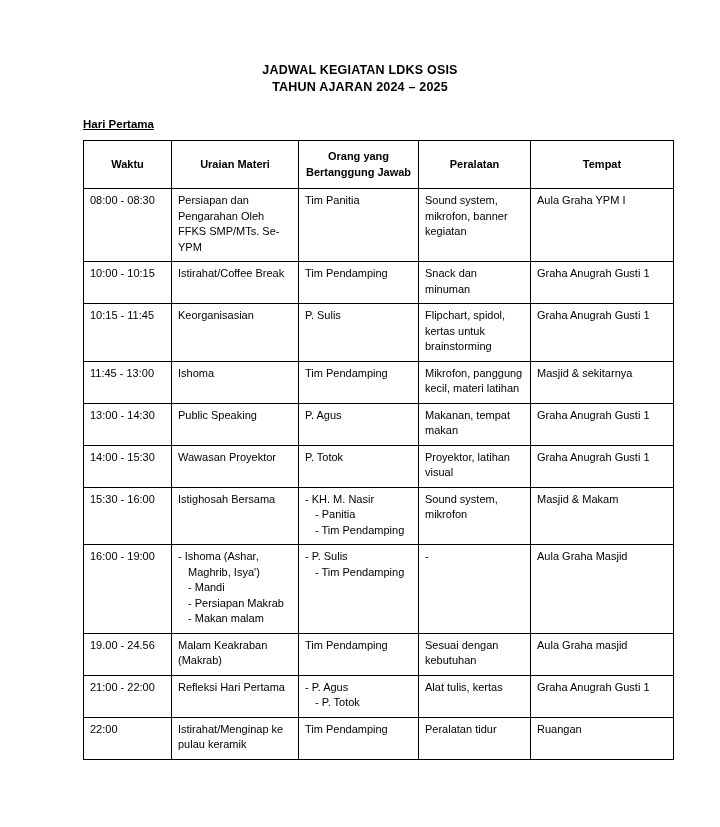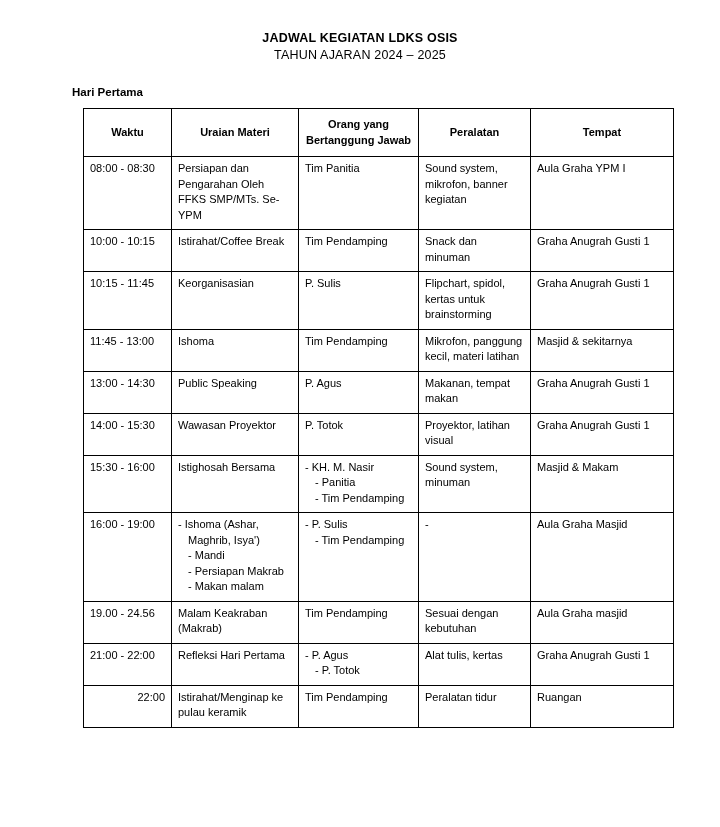--- a/index.html
+++ b/index.html
@@ -20,33 +20,35 @@
     height: 827px;
     box-sizing: border-box;
     padding: 30px 50px 0 50px;
   }
   .doc-title {
     text-align: center;
     font-weight: bold;
     font-size: 12.5px;
     line-height: 17px;
     letter-spacing: 0.2px;
+    margin-top: 32px;
   }
   .doc-subtitle {
     text-align: center;
-    font-weight: normal;
+    font-weight: bold;
     font-size: 12.5px;
     line-height: 17px;
     letter-spacing: 0.2px;
   }
   .day-label {
     margin-top: 22px;
-    margin-left: 22px;
+    margin-left: 33px;
     font-weight: bold;
     font-size: 11.5px;
+    text-decoration: underline;
   }
   table.schedule {
     margin-top: 10px;
     margin-left: 33px;
     border-collapse: collapse;
     width: 590px;
     table-layout: fixed;
     padding-left: 8px;
   }
   table.schedule th,
@@ -64,21 +66,21 @@
     padding-top: 8px;
     padding-bottom: 8px;
   }
   col.c-waktu { width: 88px; }
   col.c-uraian { width: 127px; }
   col.c-orang { width: 120px; }
   col.c-peralatan { width: 112px; }
   col.c-tempat { width: 143px; }
 
   td.waktu { text-align: left; white-space: pre-line; }
-  td.waktu.center { text-align: right; }
+  td.waktu.center { text-align: left; }
   td .multi {
     white-space: pre-line;
   }
   .hang {
     padding-left: 10px;
     text-indent: -10px;
     white-space: pre-line;
   }
 </style>
 </head>
@@ -203,21 +205,21 @@
           <td class="waktu"><div class="multi">15:30 - 16:00</div></td>
           <td>
             <div class="multi">Istighosah Bersama</div>
           </td>
           <td>
             <div class="multi hang">-  KH. M. Nasir
 -  Panitia
 -  Tim Pendamping</div>
           </td>
           <td>
-            <div class="multi">Sound system, minuman</div>
+            <div class="multi">Sound system, mikrofon</div>
           </td>
           <td>
             <div class="multi">Masjid &amp; Makam</div>
           </td>
         </tr>
         <tr>
           <td class="waktu"><div class="multi">16:00 - 19:00</div></td>
           <td>
             <div class="multi hang">-  Ishoma (Ashar,
       Maghrib, Isya')

